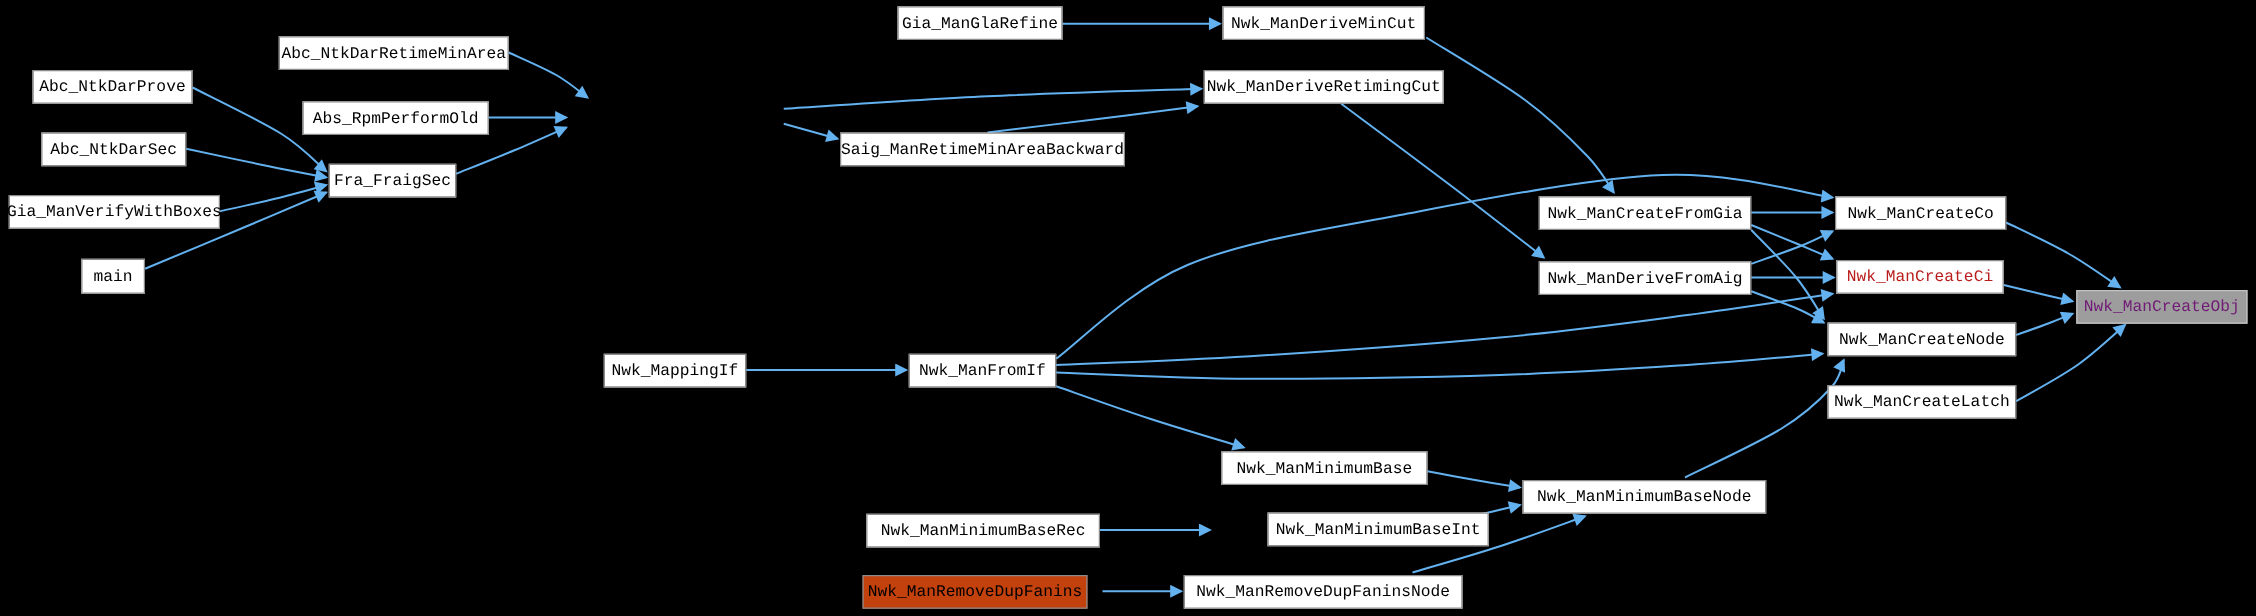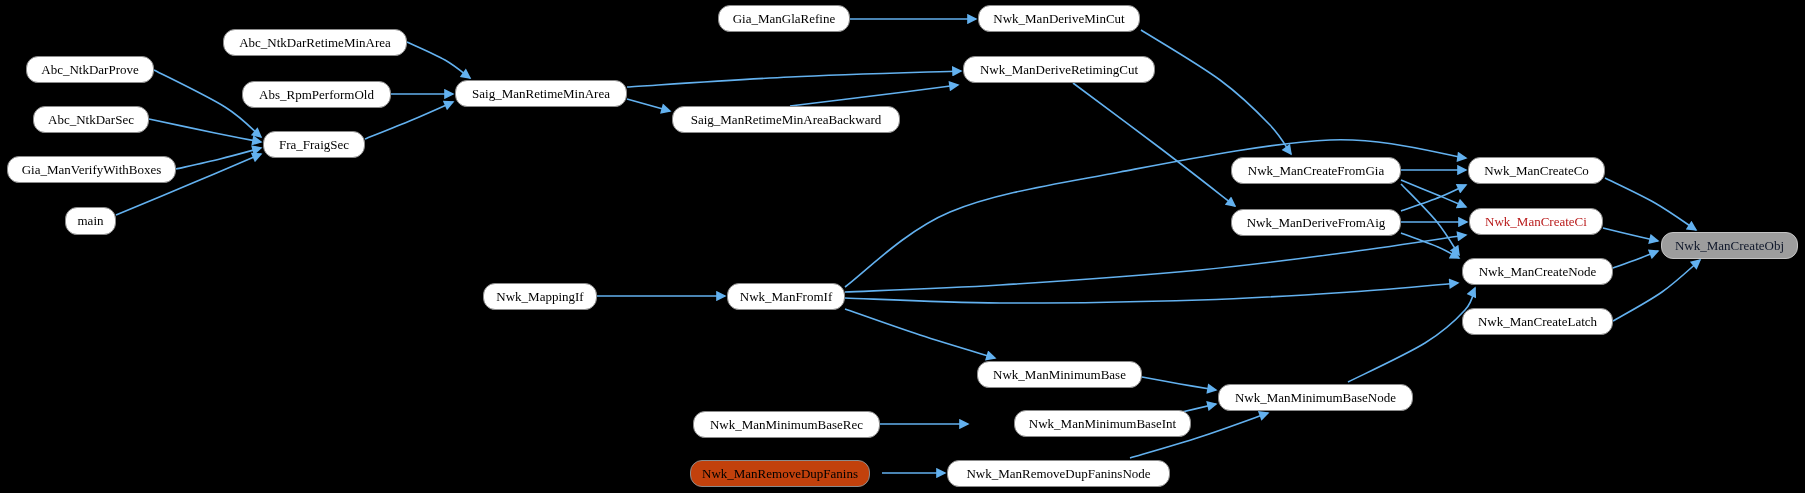--- a/index.html
+++ b/index.html
@@ -3,23 +3,22 @@
 <meta charset="utf-8">
 <style>
   html,body{margin:0;padding:0;}
   body{width:1805px;height:493px;overflow:hidden;}
   #graph{position:relative;width:1805px;height:493px;}
   #edges{position:absolute;left:0;top:0;width:1805px;height:493px;}
   .edge{fill:none;stroke-width:1.6px;}
   .node{
     position:absolute;display:flex;align-items:center;justify-content:center;
     box-sizing:border-box;white-space:nowrap;
-    font-family:Liberation Serif, serif;font-size:13px;
+    font-family:Liberation Mono, monospace;font-size:13px;
     cursor:pointer;
-    border-radius:12px;
   }
 </style>
 </head>
 <body style="background: rgb(0, 0, 0);">
 
 <div id="graph">
   <svg id="edges" viewBox="0 0 1805 493" xmlns="http://www.w3.org/2000/svg">
       <defs>
         <marker id="arrow" viewBox="0 0 10 10" refX="8.5" refY="5" markerWidth="8" markerHeight="6.5" orient="auto">
           <path d="M0,0 L10,5 L0,10 z" fill="#63b1ef"></path>
@@ -60,30 +59,29 @@
       <path d="M1613,268 C1617.1666666666667,266.5 1630.5,261.8333333333333 1638,259 C1645.5,256.1666666666667 1654.6666666666667,252.33333333333334 1658,251" class="edge" stroke="#63b1ef" marker-end="url(#arrow)"></path>
       <path d="M1613,321 C1621.1666666666667,316.1666666666667 1647.5,302.1666666666667 1662,292 C1676.5,281.8333333333333 1693.6666666666667,265.3333333333333 1700,260" class="edge" stroke="#63b1ef" marker-end="url(#arrow)"></path>
     </svg>
 <div class="node" style="left: 26px; top: 56px; width: 128px; height: 27px; background: rgb(255, 255, 255); border: 1.5px solid rgb(139, 139, 139); color: rgb(0, 0, 0);">Abc_NtkDarProve</div>
     <div class="node" style="left: 33px; top: 106px; width: 116px; height: 27px; background: rgb(255, 255, 255); border: 1.5px solid rgb(139, 139, 139); color: rgb(0, 0, 0);">Abc_NtkDarSec</div>
     <div class="node" style="left: 7px; top: 156px; width: 169px; height: 27px; background: rgb(255, 255, 255); border: 1.5px solid rgb(139, 139, 139); color: rgb(0, 0, 0);">Gia_ManVerifyWithBoxes</div>
     <div class="node" style="left: 65px; top: 207px; width: 51px; height: 28px; background: rgb(255, 255, 255); border: 1.5px solid rgb(139, 139, 139); color: rgb(0, 0, 0);">main</div>
     <div class="node" style="left: 263px; top: 131px; width: 102px; height: 27px; background: rgb(255, 255, 255); border: 1.5px solid rgb(139, 139, 139); color: rgb(0, 0, 0);">Fra_FraigSec</div>
     <div class="node" style="left: 223px; top: 29px; width: 184px; height: 27px; background: rgb(255, 255, 255); border: 1.5px solid rgb(139, 139, 139); color: rgb(0, 0, 0);">Abc_NtkDarRetimeMinArea</div>
     <div class="node" style="left: 242px; top: 81px; width: 149px; height: 27px; background: rgb(255, 255, 255); border: 1.5px solid rgb(139, 139, 139); color: rgb(0, 0, 0);">Abs_RpmPerformOld</div>
-    <div class="node" style="left: 455px; top: 80px; width: 172px; height: 27px; background: rgb(255, 255, 255); border: 1.5px solid rgb(139, 139, 139); color: rgb(0, 0, 0);">Saig_ManRetimeMinArea</div>
     <div class="node" style="left: 718px; top: 5px; width: 132px; height: 27px; background: rgb(255, 255, 255); border: 1.5px solid rgb(139, 139, 139); color: rgb(0, 0, 0);">Gia_ManGlaRefine</div>
     <div class="node" style="left: 978px; top: 5px; width: 162px; height: 27px; background: rgb(255, 255, 255); border: 1.5px solid rgb(139, 139, 139); color: rgb(0, 0, 0);">Nwk_ManDeriveMinCut</div>
     <div class="node" style="left: 963px; top: 56px; width: 192px; height: 27px; background: rgb(255, 255, 255); border: 1.5px solid rgb(139, 139, 139); color: rgb(0, 0, 0);">Nwk_ManDeriveRetimingCut</div>
     <div class="node" style="left: 672px; top: 106px; width: 228px; height: 27px; background: rgb(255, 255, 255); border: 1.5px solid rgb(139, 139, 139); color: rgb(0, 0, 0);">Saig_ManRetimeMinAreaBackward</div>
     <div class="node" style="left: 1231px; top: 157px; width: 170px; height: 27px; background: rgb(255, 255, 255); border: 1.5px solid rgb(139, 139, 139); color: rgb(0, 0, 0);">Nwk_ManCreateFromGia</div>
     <div class="node" style="left: 1231px; top: 209px; width: 170px; height: 27px; background: rgb(255, 255, 255); border: 1.5px solid rgb(139, 139, 139); color: rgb(0, 0, 0);">Nwk_ManDeriveFromAig</div>
     <div class="node" style="left: 1468px; top: 157px; width: 137px; height: 27px; background: rgb(255, 255, 255); border: 1.5px solid rgb(139, 139, 139); color: rgb(0, 0, 0);">Nwk_ManCreateCo</div>
     <div class="node" style="left: 1469px; top: 208px; width: 134px; height: 27px; background: rgb(255, 255, 255); border: 1.5px solid rgb(139, 139, 139); color: #b91c1c;">Nwk_ManCreateCi</div>
-    <div class="node" style="left: 1661px; top: 232px; width: 137px; height: 27px; background: rgb(157, 157, 157); border: 1.5px solid rgb(195, 195, 195); color: #0f172a;">Nwk_ManCreateObj</div>
+    <div class="node" style="left: 1661px; top: 232px; width: 137px; height: 27px; background: rgb(157, 157, 157); border: 1.5px solid rgb(195, 195, 195); color: #701a75;">Nwk_ManCreateObj</div>
     <div class="node" style="left: 1462px; top: 258px; width: 151px; height: 27px; background: rgb(255, 255, 255); border: 1.5px solid rgb(139, 139, 139); color: rgb(0, 0, 0);">Nwk_ManCreateNode</div>
     <div class="node" style="left: 1462px; top: 308px; width: 151px; height: 27px; background: rgb(255, 255, 255); border: 1.5px solid rgb(139, 139, 139); color: rgb(0, 0, 0);">Nwk_ManCreateLatch</div>
     <div class="node" style="left: 483px; top: 283px; width: 114px; height: 27px; background: rgb(255, 255, 255); border: 1.5px solid rgb(139, 139, 139); color: rgb(0, 0, 0);">Nwk_MappingIf</div>
     <div class="node" style="left: 727px; top: 283px; width: 118px; height: 27px; background: rgb(255, 255, 255); border: 1.5px solid rgb(139, 139, 139); color: rgb(0, 0, 0);">Nwk_ManFromIf</div>
     <div class="node" style="left: 977px; top: 361px; width: 165px; height: 27px; background: rgb(255, 255, 255); border: 1.5px solid rgb(139, 139, 139); color: rgb(0, 0, 0); text-align: center;">Nwk_ManMinimumBase</div>
     <div class="node" style="left: 1218px; top: 384px; width: 195px; height: 27px; background: rgb(255, 255, 255); border: 1.5px solid rgb(139, 139, 139); color: rgb(0, 0, 0);">Nwk_ManMinimumBaseNode</div>
     <div class="node" style="left: 693px; top: 411px; width: 187px; height: 27px; background: rgb(255, 255, 255); border: 1.5px solid rgb(139, 139, 139); color: rgb(0, 0, 0);">Nwk_ManMinimumBaseRec</div>
     <div class="node" style="left: 970px; top: 410px; width: 177px; height: 27px; background: rgb(255, 255, 255); border: 1.5px solid rgb(139, 139, 139); color: rgb(0, 0, 0); margin-left: 44px;">Nwk_ManMinimumBaseInt</div>
     <div class="node" style="left: 690px; top: 460px; width: 180px; height: 27px; background: #c2410c; border: 1.5px solid rgb(139, 139, 139); color: rgb(0, 0, 0);">Nwk_ManRemoveDupFanins</div>
     <div class="node" style="left: 947px; top: 460px; width: 223px; height: 27px; background: rgb(255, 255, 255); border: 1.5px solid rgb(139, 139, 139); color: rgb(0, 0, 0);">Nwk_ManRemoveDupFaninsNode</div>

